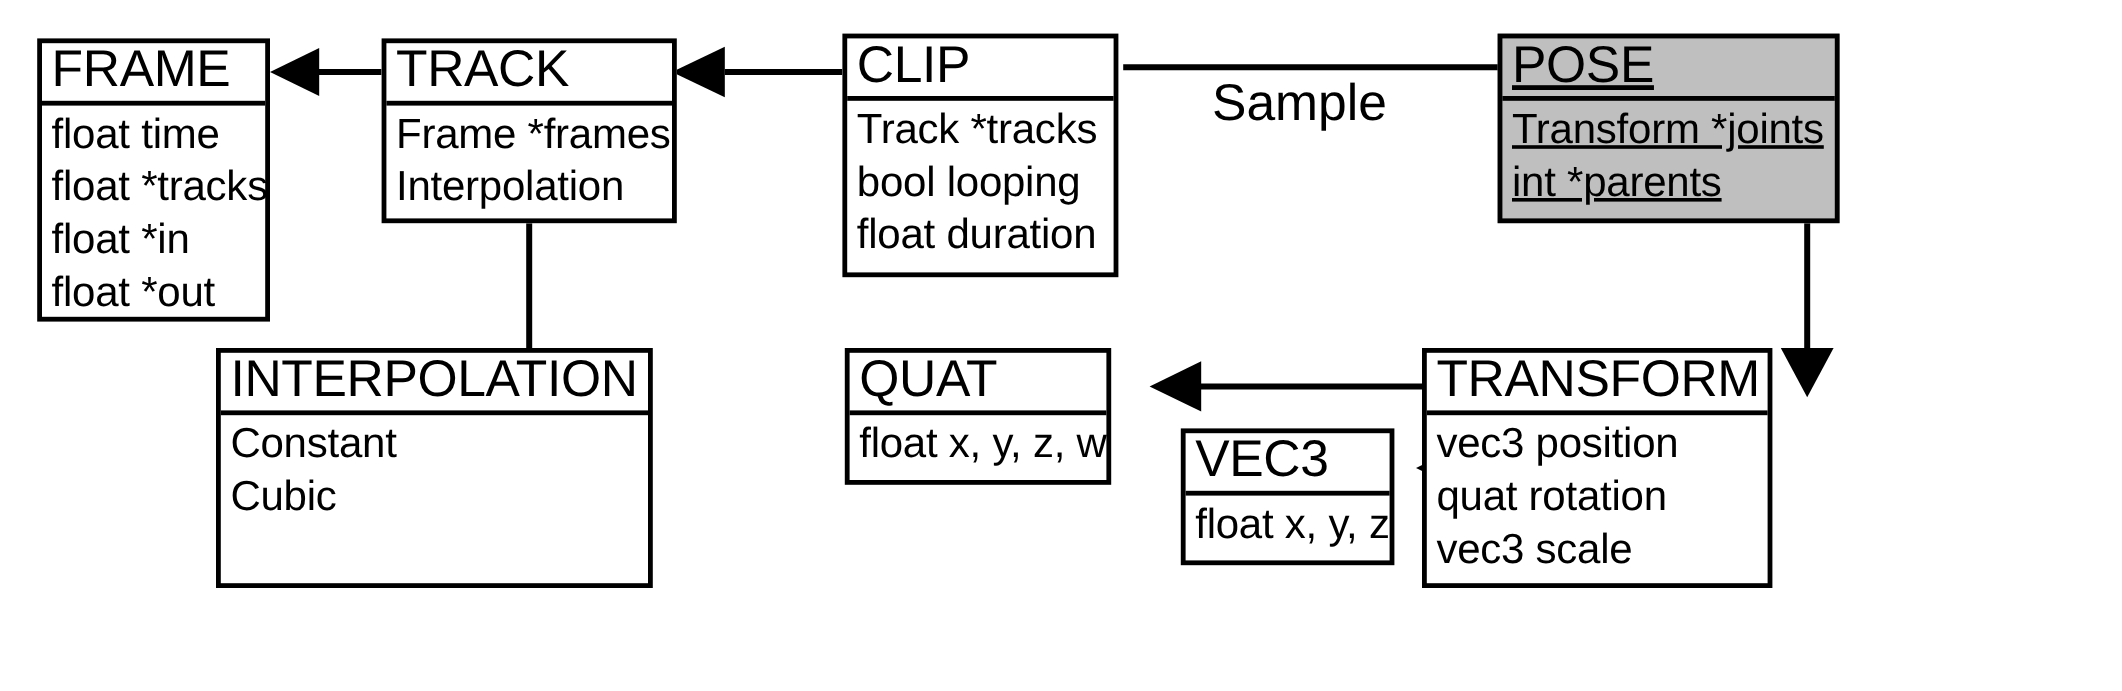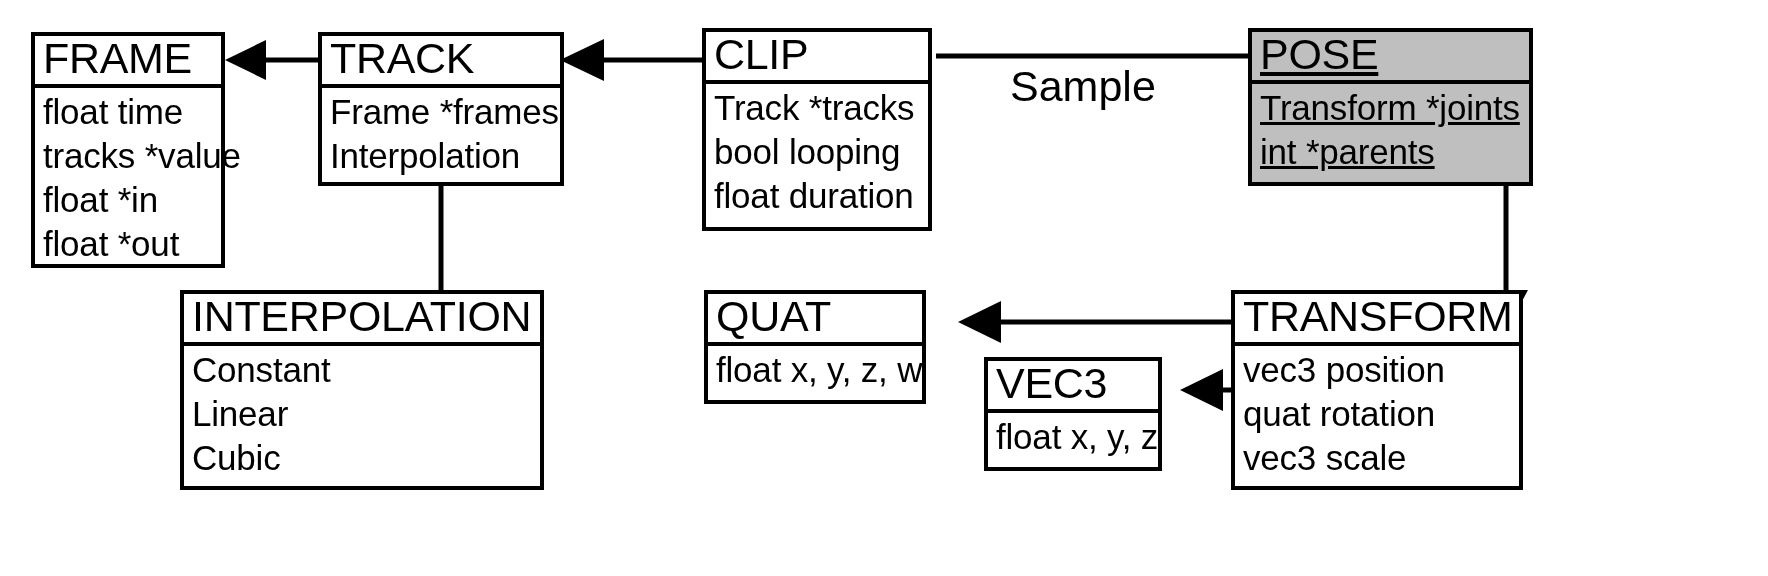--- a/index.html
+++ b/index.html
@@ -104,21 +104,21 @@
     <g>
       <line x1="1405" y1="390" x2="1222" y2="390" stroke="#000" stroke-width="5"></line>
       <polygon points="1180,390 1223,369 1223,411" fill="#000"></polygon>
     </g>
   </svg>
 
   <div class="uml-box" style="left:31px; top:32px; width:194px; height:236px;">
     <div class="uml-title">FRAME</div>
     <div class="uml-fields">
       <div class="uml-field">float time</div>
-      <div class="uml-field">tracks *value</div>
+      <div class="uml-field">float *tracks</div>
       <div class="uml-field">float *in</div>
       <div class="uml-field">float *out</div>
     </div>
   </div>
 
   <div class="uml-box" style="left:318px; top:32px; width:246px; height:154px;">
     <div class="uml-title">TRACK</div>
     <div class="uml-fields">
       <div class="uml-field">Frame *frames</div>
       <div class="uml-field">Interpolation</div>
@@ -139,40 +139,39 @@
     <div class="uml-fields">
       <div class="uml-field">Transform *joints</div>
       <div class="uml-field">int *parents</div>
     </div>
   </div>
 
   <div class="uml-box" style="left:180px; top:290px; width:364px; height:200px;">
     <div class="uml-title">INTERPOLATION</div>
     <div class="uml-fields">
       <div class="uml-field">Constant</div>
-      <div class="uml-field">Linear</div>
       <div class="uml-field">Cubic</div>
     </div>
   </div>
 
   <div class="uml-box" style="left:704px; top:290px; width:222px; height:114px;">
     <div class="uml-title">QUAT</div>
     <div class="uml-fields">
       <div class="uml-field">float x, y, z, w</div>
     </div>
   </div>
 
   <div class="uml-box" style="left:984px; top:357px; width:178px; height:114px;">
     <div class="uml-title">VEC3</div>
     <div class="uml-fields">
       <div class="uml-field">float x, y, z</div>
     </div>
   </div>
 
-  <div class="uml-box" style="left:1231px; top:290px; width:292px; height:200px;">
+  <div class="uml-box" style="left:1185px; top:290px; width:292px; height:200px;">
     <div class="uml-title">TRANSFORM</div>
     <div class="uml-fields">
       <div class="uml-field">vec3 position</div>
       <div class="uml-field">quat rotation</div>
       <div class="uml-field">vec3 scale</div>
     </div>
   </div>
 
   <div class="edge-label" style="left:1010px; top:65px;">Sample</div>
 

